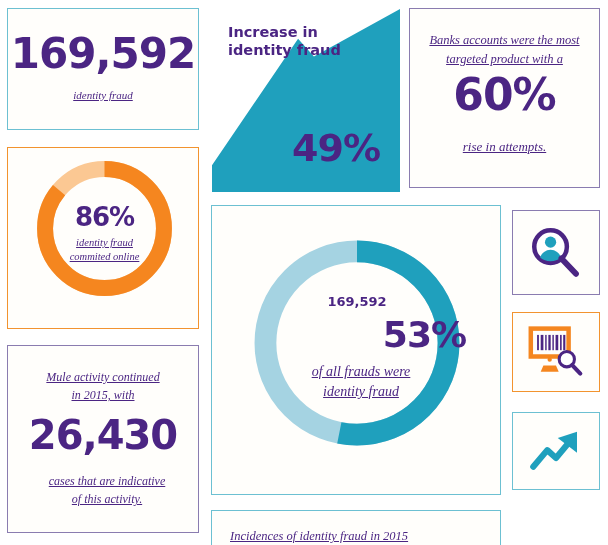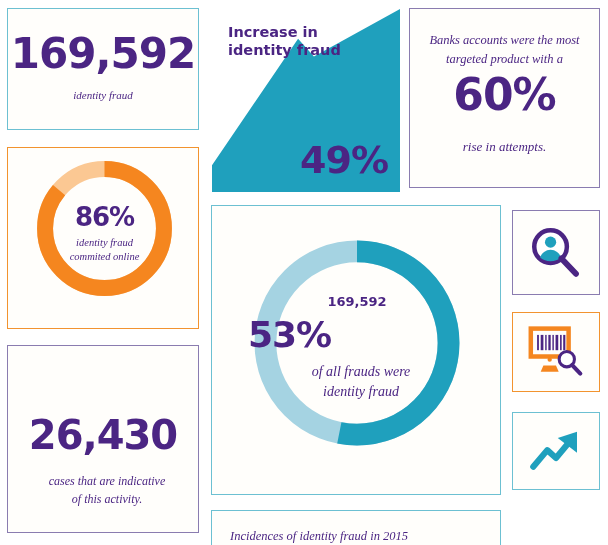--- a/index.html
+++ b/index.html
@@ -25,20 +25,21 @@
   .panel.teal   { border-color: #6cc0d2; }
   .panel.fill-teal {
     background: #1fa0bd;
     border-color: #1fa0bd;
   }
 
   .serif-italic {
     font-family: "Liberation Serif", serif;
     font-style: italic;
     color: #4b2583;
+    text-decoration: underline;
   }
   .bignum {
     font-family: "DejaVu Sans", sans-serif;
     font-weight: bold;
     color: #4b2583;
     letter-spacing: -1px;
   }
 
   
   #p-count { left: 7px; top: 8px; width: 192px; height: 122px; }
@@ -54,22 +55,22 @@
   
   #p-increase { left: 211px; top: 8px; width: 190px; height: 185px; background:#eab308; border-color:#ffffff; overflow:hidden; }
   #p-increase .mountain { position:absolute; left:0; top:0; width:100%; height:100%; display:block; }
   #p-increase .title {
     position: absolute; left: 16px; top: 14px;
     font-family: "DejaVu Sans", sans-serif; font-weight: bold;
     font-size: 14.5px; line-height: 18px; color: #4b2583;
     z-index: 3;
   }
   #p-increase .pct {
-    position: absolute; left: 88px; top: 120px;
-    font-size: 38px; line-height: 38px; z-index: 3; margin-top: 12px;
+    position: absolute; left: 80px; top: 120px;
+    font-size: 38px; line-height: 38px; z-index: 3;
   }
 
   
   #p-banks { left: 409px; top: 8px; width: 191px; height: 180px; }
   #p-banks .lead {
     position: absolute; left: 12px; right: 12px; top: 22px;
     text-align: center; font-size: 12.5px; line-height: 19px;
   }
   #p-banks .pct {
     position: absolute; left: 0; right: 0; top: 62px;
@@ -112,21 +113,21 @@
   #p-main { left: 211px; top: 205px; width: 290px; height: 290px; }
   #p-main .donut { position: absolute; left: 36px; top: 28px; width: 218px; height: 218px; }
   #p-main .centre { position: absolute; left: 36px; top: 28px; width: 218px; height: 218px; }
   #p-main .small {
     position: absolute; left: 0; right: 0; top: 60px;
     text-align: center; font-family: "DejaVu Sans", sans-serif;
     font-weight: bold; font-size: 13px; color: #4b2583;
   }
   #p-main .pct {
     position: absolute; left: 0; right: 0; top: 80px;
-    text-align: left; font-size: 36px; line-height: 42px;
+    text-align: right; font-size: 36px; line-height: 42px;
   }
   #p-main .cap {
     position: absolute; left: 8px; right: 0; top: 128px;
     text-align: center; font-size: 14px; line-height: 20px;
   }
 
   
   .icon-box { position: absolute; width: 88px; }
   #p-icon-user   { left: 512px; top: 210px; height: 85px; }
   #p-icon-bar    { left: 512px; top: 312px; height: 80px; }
@@ -176,20 +177,24 @@
     </svg>
     <div class="bignum pct">86%</div>
     <div class="serif-italic cap">
       <span>identity fraud</span><br>
       <span>commited online</span>
     </div>
   </div>
 </div>
 
 <div class="panel purple" id="p-mule">
+  <div class="serif-italic lead">
+    <span>Mule activity continued</span><br>
+    <span>in 2015, with</span>
+  </div>
   <div class="bignum num">26,430</div>
   <div class="serif-italic tail">
     <span>cases that are indicative</span><br>
     <span>of  this activity.</span>
   </div>
 </div>
 
 <div class="panel teal" id="p-main">
   <svg class="donut" viewBox="0 0 100 100">
     <circle cx="50" cy="50" r="42" fill="none" stroke="#a5d3e2" stroke-width="10"></circle>

